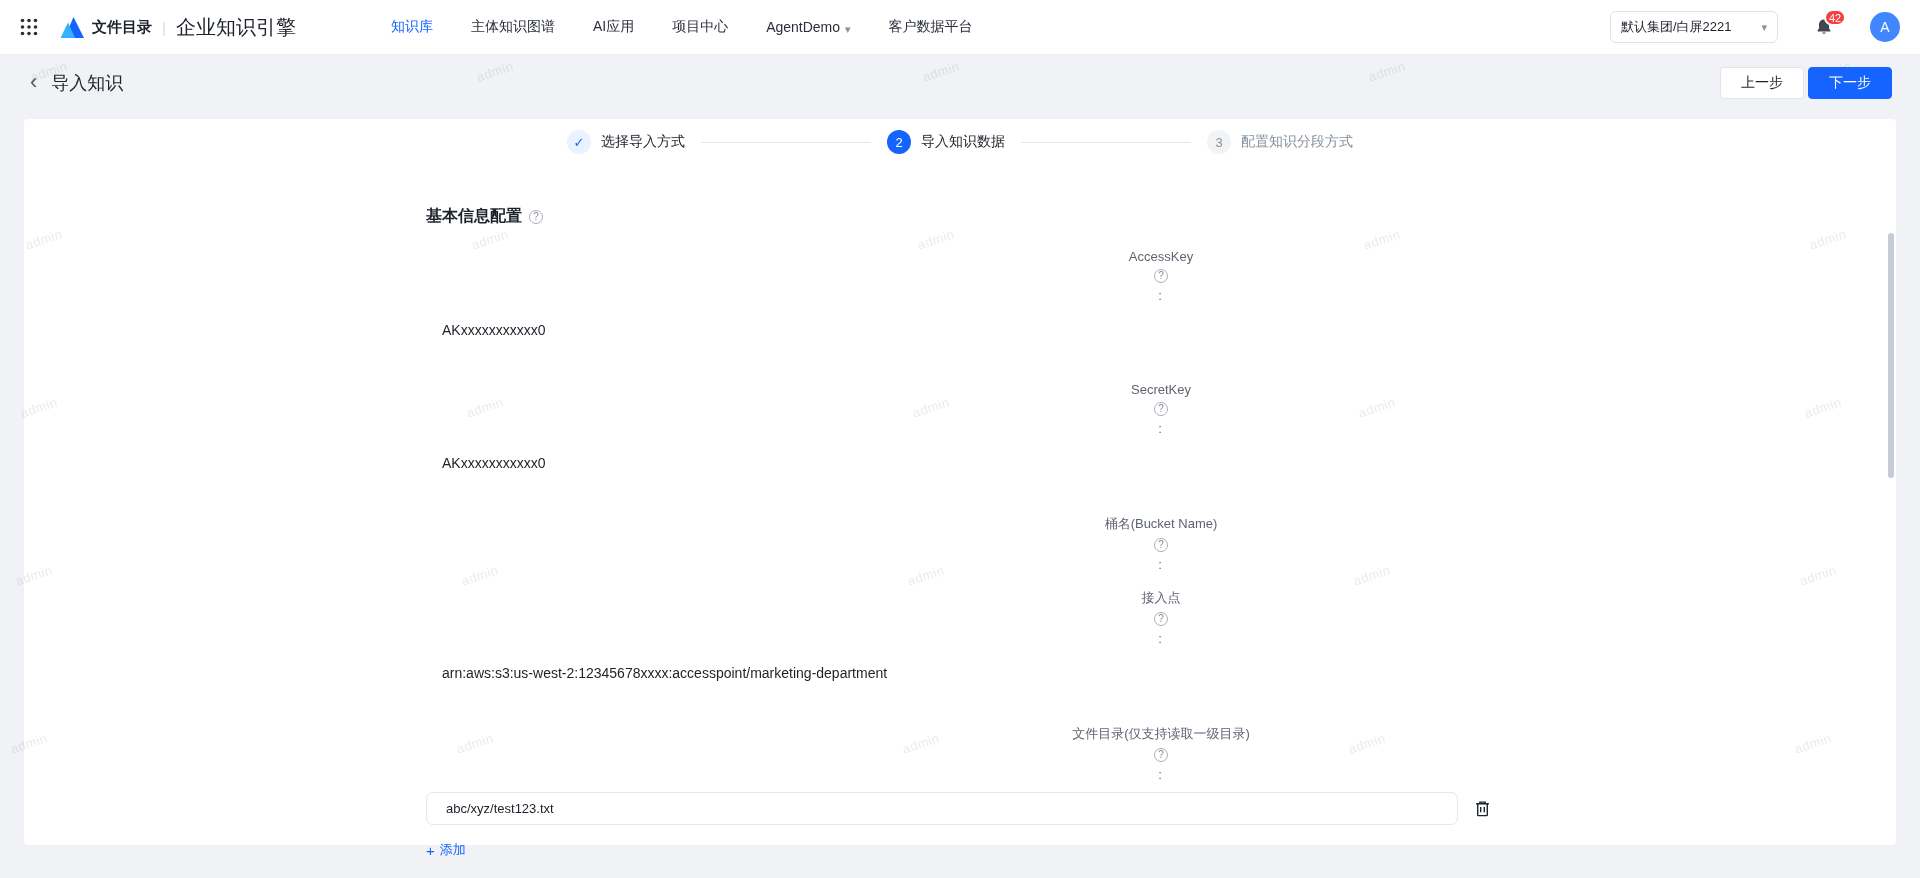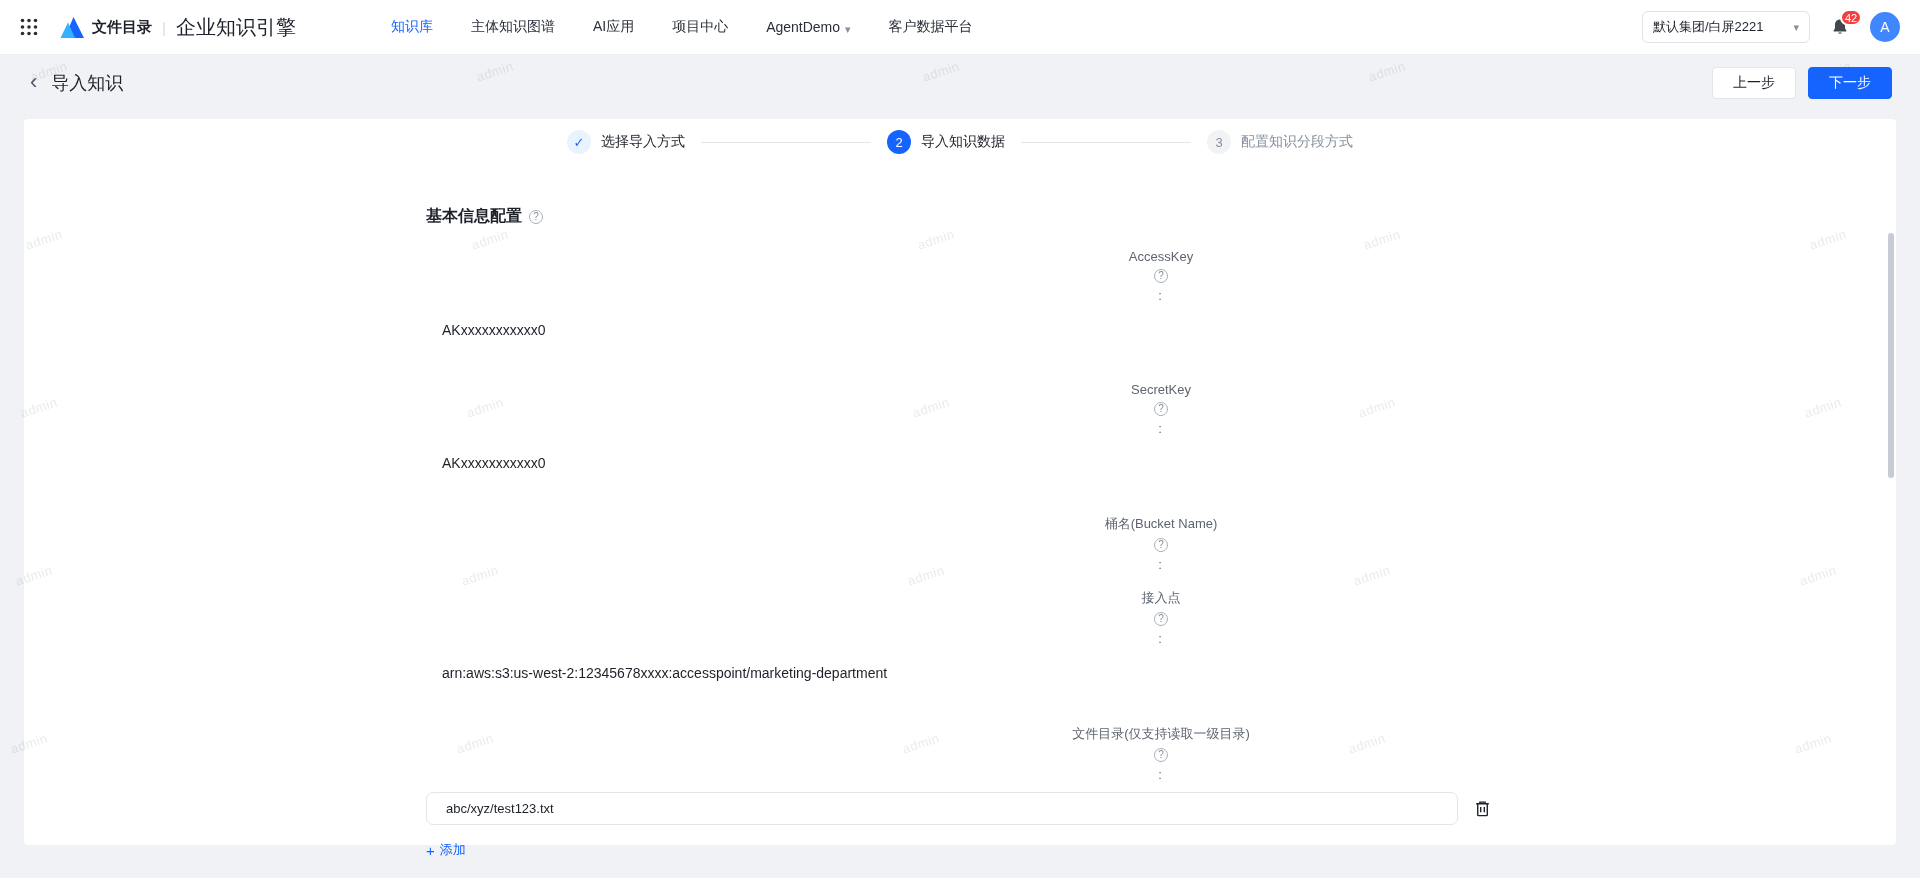--- a/index.html
+++ b/index.html
@@ -21,42 +21,42 @@
   }
   .grid-icon { width:18px; height:18px; margin-right:22px; cursor:pointer; flex:none; }
   .logo { width:24px; height:21px; margin-right:8px; flex:none; }
   .brand { font-size:15px; font-weight:600; color:#1d2129; }
   .brand-divider { color:#d8dbe0; font-weight:300; margin:0 10px; font-size:15px; }
   .product { font-size:20px; color:#1d2129; }
   .topnav { display:flex; align-items:center; gap:38px; margin-left:95px; }
   .nav-item { font-size:14px; color:#2a2f38; cursor:pointer; display:flex; align-items:flex-end; gap:5px; white-space:nowrap; }
   .nav-item.active { color:#1664ff; font-weight:500; }
   .caret { font-size:11px; color:#86909c; line-height:1; }
-  .topbar-right { margin-left:auto; display:flex; align-items:center; gap:20px;justify-content:center; }
+  .topbar-right { margin-left:auto; display:flex; align-items:center; gap:36px;justify-content:center; }
   .tenant-select {
     width:168px; height:32px; border:1px solid #dfe2e8; border-radius:6px;
     display:flex; align-items:center; justify-content:space-between;
     padding:0 10px; font-size:13px; color:#1d2129; cursor:pointer; background:#fff;
   }
   .bell-wrap { position:relative; width:20px; height:20px; cursor:pointer; }
   .badge {
     position:absolute; top:-8px; left:10px; min-width:22px; height:17px;
     background:#f53f3f; color:#fff; font-size:11px; line-height:14px;
     border-radius:9px; border:2px solid #fff; text-align:center; padding:0 3px;
   }
   .avatar {
     width:30px; height:30px; border-radius:50%; background:#4086ff; color:#fff;
     display:flex; align-items:center; justify-content:center; font-size:14px; font-weight:500; cursor:pointer;
   }
 
   
   .page-header { height:56px; display:flex; align-items:center; padding:0 28px 0 30px; }
   .back-icon { font-size:22px; color:#4e5969; margin-right:14px; cursor:pointer; line-height:1; margin-top:-3px; }
   .page-title { font-size:18px; font-weight:500; color:#1d2129; }
-  .header-actions { margin-left:auto; display:flex; gap:12px; }
+  .header-actions { margin-left:auto; display:flex; gap:4px; }
   .btn { height:32px; padding:0 20px; border-radius:4px; font-size:14px; cursor:pointer;
          display:flex; align-items:center; font-family:inherit; }
   .btn-secondary { background:#fff; border:1px solid #e2e5ea; color:#1d2129; }
   .btn-primary  { background:#1664ff; border:1px solid #1664ff; color:#fff; }
 
   
   .card { margin:8px 24px 0; height:726px; background:#fff; border-radius:4px; position:relative; }
 
   
   .stepper { display:flex; align-items:center; justify-content:center; padding-top:11px; }

